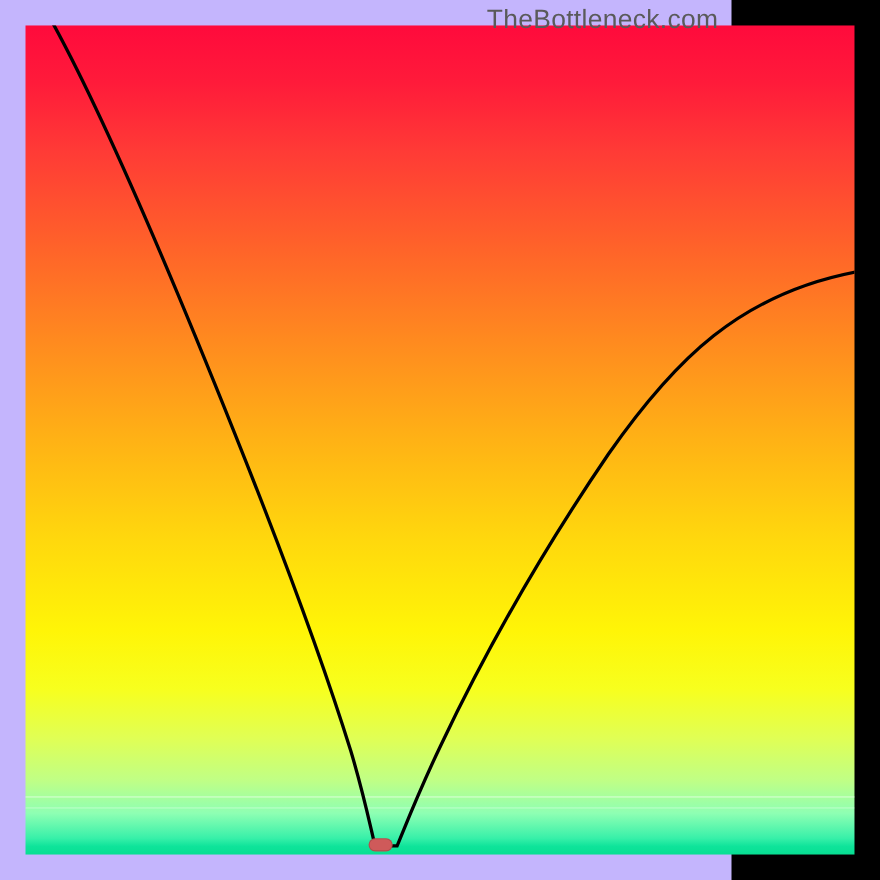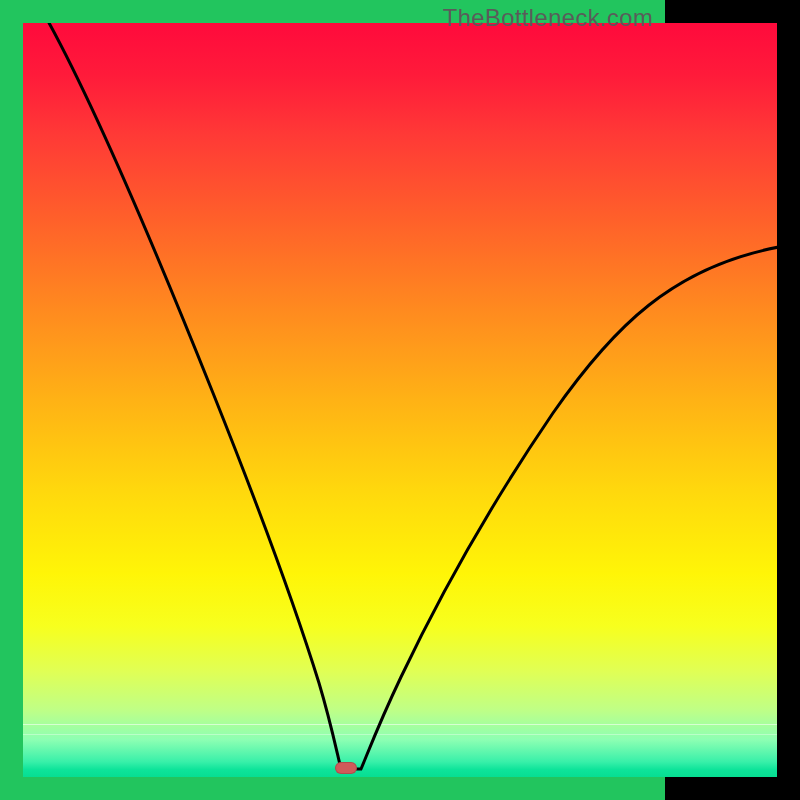--- a/index.html
+++ b/index.html
@@ -8,21 +8,21 @@
     width: 800px;
     height: 800px;
     background: #000;
     overflow: hidden;
     font-family: Arial, Helvetica, sans-serif;
   }
   .frame {
     position: relative;
     width: 665px;
     height: 800px;
-    background: #22c55e;
+    background: #c4b5fd;
   }
   .watermark {
     position: absolute;
     top: 4px;
     right: 12px;
     color: #5a5a5a;
     font-size: 24px;
     font-weight: 500;
     letter-spacing: 0.3px;
     z-index: 5;

